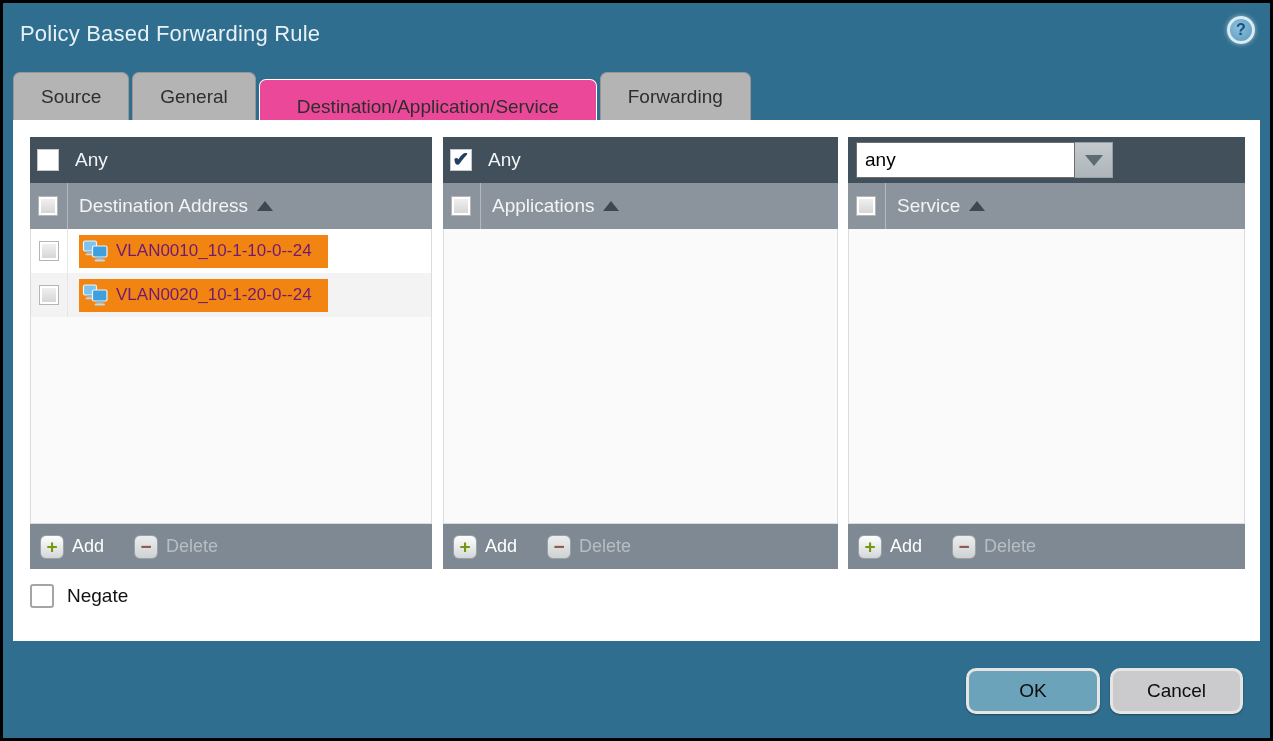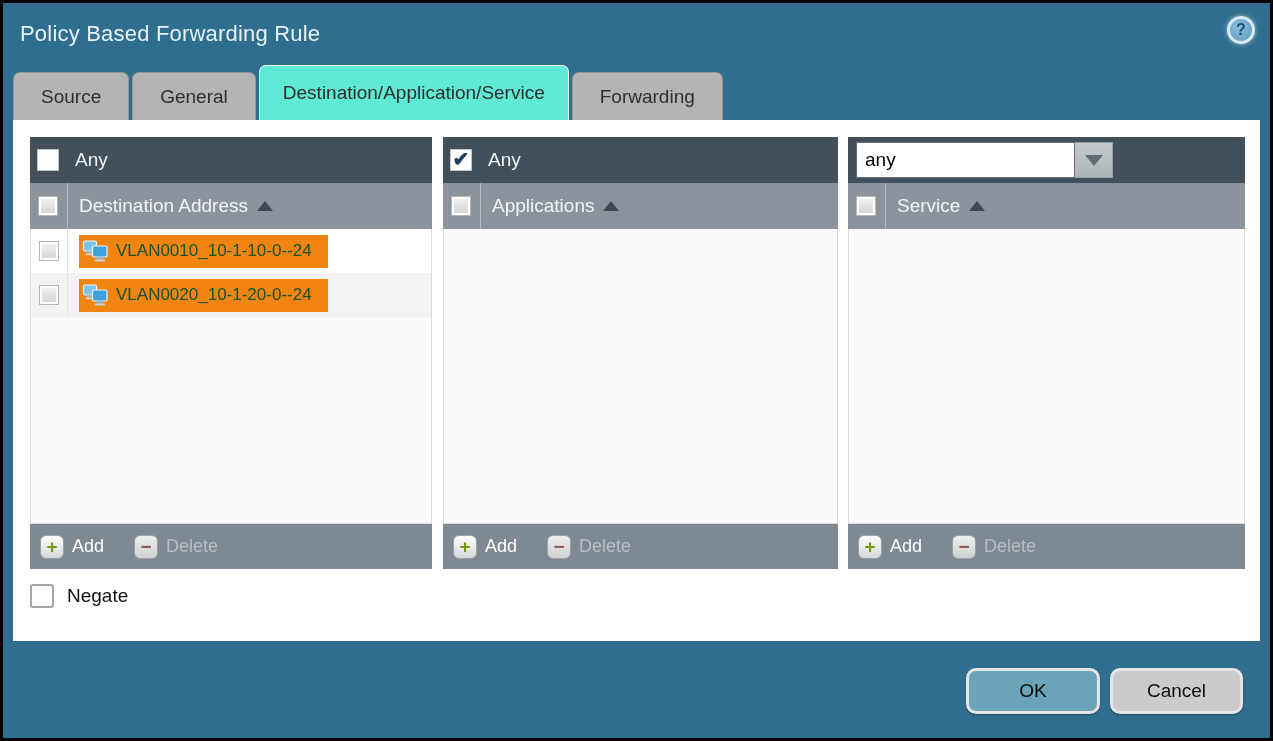--- a/index.html
+++ b/index.html
@@ -15,21 +15,21 @@
     background:radial-gradient(circle at 40% 35%, #8cc0dc, #5b98bc);
     border:3px solid #d9ebf4; color:#14517a; font-weight:bold; font-size:16px;
     display:flex; align-items:center; justify-content:center; cursor:pointer;
     box-shadow:0 0 5px rgba(255,255,255,.55); }
 
   
   .tabs { position:absolute; top:62px; left:10px; display:flex; gap:3px; height:55px; }
   .tab { background:#b4b4b4; border:1px solid #979797; border-bottom:none; border-radius:7px 7px 0 0;
     color:#2e2e2e; font-size:19px; display:flex; align-items:center; padding:0 27px;
     margin-top:7px; height:48px; cursor:pointer; }
-  .tab.active { background:#5eead4; border-color:#fff; margin-top:0; height:55px; padding:0 23px; }
+  .tab.active { background:#ec4899; border-color:#fff; margin-top:14px; height:55px; padding:0 37px; }
 
   
   .content { position:absolute; top:117px; left:10px; width:1247px; height:521px; background:#fff; }
 
   .col { position:absolute; top:17px; height:432px; display:flex; flex-direction:column; }
   .col-dest  { left:17px;  width:402px; }
   .col-app   { left:430px; width:395px; }
   .col-svc   { left:835px; width:397px; }
 
   .col-top { height:46px; background:#41505a; display:flex; align-items:center; padding-left:7px; flex:none; }
@@ -60,21 +60,21 @@
   .dd-arrow { width:0; height:0; border-left:9px solid transparent; border-right:9px solid transparent;
         border-top:11px solid #5d6b73; }
 
   
   .row { height:44px; display:flex; align-items:center; background:#fff; }
   .row.alt { background:#f3f3f3; }
   .row-cb-cell { width:37px; height:100%; display:flex; align-items:center; justify-content:center;
         border-right:1px solid #e6e6e6; flex:none; }
   .chip { margin-left:11px; height:33px; background:#f28411; display:flex; align-items:center;
         padding:0 16px 0 3px; cursor:pointer; }
-  .chip .chip-label { color:#14532d; font-size:17px; margin-left:7px; white-space:nowrap; }
+  .chip .chip-label { color:#701a75; font-size:17px; margin-left:7px; white-space:nowrap; }
   .chip svg { display:block; }
 
   
   .foot-btn { display:flex; align-items:center; cursor:pointer; }
   .icon-sq { width:24px; height:24px; border-radius:6px; border:1px solid #99a1a5;
         background:linear-gradient(#fefefe,#d4d7d8); display:flex; align-items:center;
         justify-content:center; font-weight:900; font-size:19px; line-height:1; }
   .icon-plus { color:#76980f; }
   .icon-minus { color:#90584a; background:linear-gradient(#eceeee,#ced2d3); }
   .add-label { color:#fff; margin-left:8px; }

